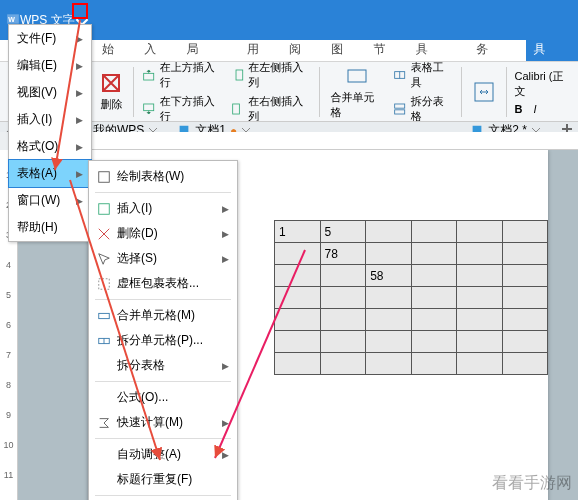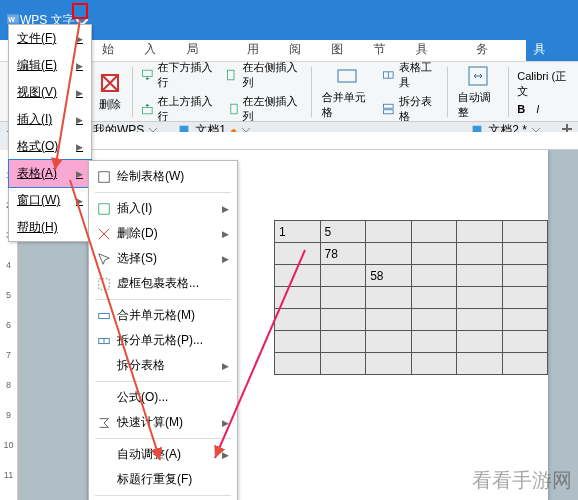--- a/index.html
+++ b/index.html
@@ -36,37 +36,37 @@
   .ruler-h { position:absolute; top:0; left:18px; right:0; height:18px; background:#fff; border-bottom:1px solid #ccc; }
   .ruler-v { position:absolute; top:18px; left:0; width:18px; bottom:0; background:#fff; border-right:1px solid #ccc; }
   .ruler-v .tick { font-size:9px; color:#666; text-align:center; margin-top:20px;}
   .page-area { position:absolute; top:18px; left:18px; right:0; bottom:0; background:#b0bec5; overflow:hidden;}
   .page { position:absolute; top:0; left:70px; background:#fff; width:460px; height:420px; box-shadow:0 0 4px rgba(0,0,0,.3);}
   
   .doc-table { position:absolute; top:70px; left:186px; border-collapse:collapse; background:#e8e8e8;}
   .doc-table td { border:1px solid #555; width:46px; height:22px; font-size:12px; padding:0 4px; background:#e8e8e8;}
   
   
-  .side-menu { position:absolute; top:24px; left:8px; width:84px; background:#fff; border:1px solid #bbb; box-shadow:1px 1px 3px rgba(0,0,0,.2); z-index:40;text-decoration:underline;}
+  .side-menu { position:absolute; top:24px; left:8px; width:84px; background:#fff; border:1px solid #bbb; box-shadow:1px 1px 3px rgba(0,0,0,.2); z-index:40;}
   .side-menu .sm-item { padding:5px 8px; font-size:12px; cursor:pointer; display:flex; justify-content:space-between; align-items:center; }
-  .side-menu .sm-item.sel { background:#f9a8d4; border:1px solid #2a82d7; margin:-1px;}
+  .side-menu .sm-item.sel { background:#7dd3fc; border:1px solid #2a82d7; margin:-1px;}
   .side-menu .sm-arrow { font-size:9px; color:#666;}
   
   
   .sub-menu { position:absolute; top:160px; left:88px; width:150px; background:#fff; border:1px solid #bbb; box-shadow:1px 1px 3px rgba(0,0,0,.2); z-index:50; padding:3px 0;}
   .sub-menu .sb-row { padding:4px 8px; font-size:12px; cursor:pointer; display:flex; align-items:center; gap:6px; justify-content:space-between;}
   .sub-menu .sb-row .sb-lbl { display:flex; align-items:center; gap:6px;text-align:right;}
   .sub-menu .sb-row svg { width:14px; height:14px; flex-shrink:0;}
   .sub-menu .sb-sep { height:1px; background:#ddd; margin:3px 6px;}
   .sb-arrow { font-size:9px; color:#666;}
   
   
   .arrow-svg { position:absolute; z-index:60; pointer-events:none;}
   
-  .watermark { position:absolute; right:6px; bottom:6px; font-size:20px; color:rgba(0,0,0,.35); font-family: "SimSun","STSong",serif; font-weight:500; z-index:70;}
+  .watermark { position:absolute; right:6px; bottom:6px; font-size:16px; color:rgba(0,0,0,.35); font-family: "SimSun","STSong",serif; font-weight:500; z-index:70;}
 </style>
 </head>
 <body>
 
 <div class="titlebar">
   <span>
     <svg viewBox="0 0 24 24">
         <rect x="2" y="4" width="20" height="16" fill="#fff" opacity=".3"></rect>
         <text x="4" y="17" font-size="12" fill="#fff" font-weight="bold">W</text>
       </svg>
@@ -146,45 +146,45 @@
     <svg viewBox="0 0 24 24">
         <rect x="4" y="4" width="16" height="16" fill="none" stroke="#c33" stroke-width="2"></rect>
         <path d="M4 4 L20 20 M20 4 L4 20" stroke="#c33" stroke-width="2"></path>
       </svg>
     <span>删除</span>
   </div>
   <div class="rb-sep"></div>
   <div class="rb-group">
     <div class="rb-row">
         <svg viewBox="0 0 16 16">
+          <rect x="2" y="6" width="12" height="8" fill="none" stroke="#3a7"></rect>
+          <path d="M8 2v4M6 4l2-2 2 2" stroke="#3a7"></path>
+        </svg>
+        <span>在上方插入行</span>
+      </div>
+    <div class="rb-row">
+        <svg viewBox="0 0 16 16">
           <rect x="2" y="2" width="12" height="8" fill="none" stroke="#3a7"></rect>
           <path d="M8 10v4M6 12l2 2 2-2" stroke="#3a7"></path>
         </svg>
         <span>在下方插入行</span>
       </div>
-    <div class="rb-row">
-        <svg viewBox="0 0 16 16">
-          <rect x="2" y="6" width="12" height="8" fill="none" stroke="#3a7"></rect>
-          <path d="M8 2v4M6 4l2-2 2 2" stroke="#3a7"></path>
-        </svg>
-        <span>在上方插入行</span>
-      </div>
   </div>
   <div class="rb-group">
     <div class="rb-row">
         <svg viewBox="0 0 16 16">
+          <rect x="6" y="2" width="8" height="12" fill="none" stroke="#3a7"></rect>
+        </svg>
+        <span>在左侧插入列</span>
+      </div>
+    <div class="rb-row">
+        <svg viewBox="0 0 16 16">
           <rect x="2" y="2" width="8" height="12" fill="none" stroke="#3a7"></rect>
         </svg>
         <span>在右侧插入列</span>
-      </div>
-    <div class="rb-row">
-        <svg viewBox="0 0 16 16">
-          <rect x="6" y="2" width="8" height="12" fill="none" stroke="#3a7"></rect>
-        </svg>
-        <span>在左侧插入列</span>
       </div>
   </div>
   <div class="rb-sep"></div>
   <div class="rb-big">
     <svg viewBox="0 0 24 24">
         <rect x="3" y="6" width="18" height="12" fill="none" stroke="#37a"></rect>
       </svg>
     <span>合并单元格</span>
   </div>
   <div class="rb-group">
@@ -202,21 +202,20 @@
         </svg>
         <span>拆分表格</span>
       </div>
   </div>
   <div class="rb-sep"></div>
   <div class="rb-big">
     <svg viewBox="0 0 24 24">
         <rect x="3" y="3" width="18" height="18" fill="none" stroke="#37a"></rect>
         <path d="M8 12h8M10 10l-2 2 2 2M14 10l2 2-2 2" stroke="#37a" fill="none"></path>
       </svg>
-    <span>自动调整</span>
   </div>
   <div class="rb-sep"></div>
   <div class="rb-group rb-font">
     <div class="rb-row">Calibri (正文</div>
     <div class="rb-row"><b>B</b>&nbsp;<i>I</i></div>
   </div>
 </div>
 
 <div class="doctabs">
   <div class="doc-seg">

